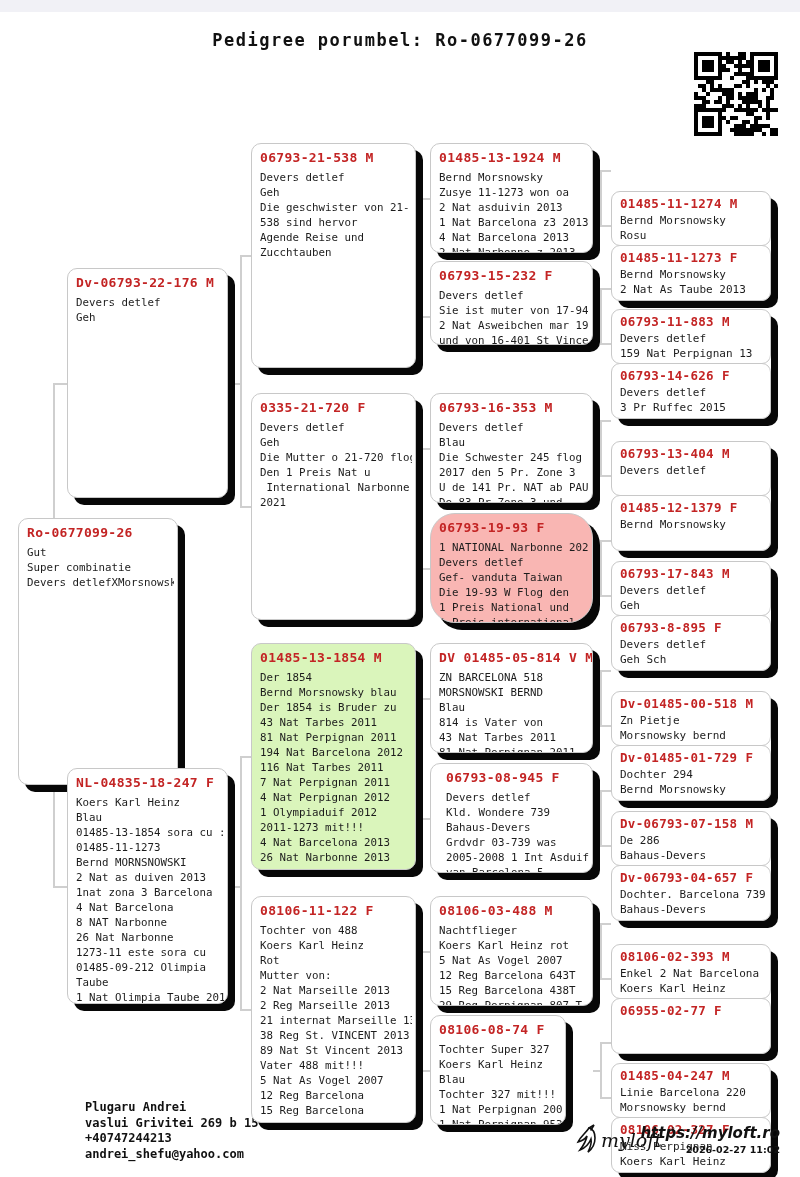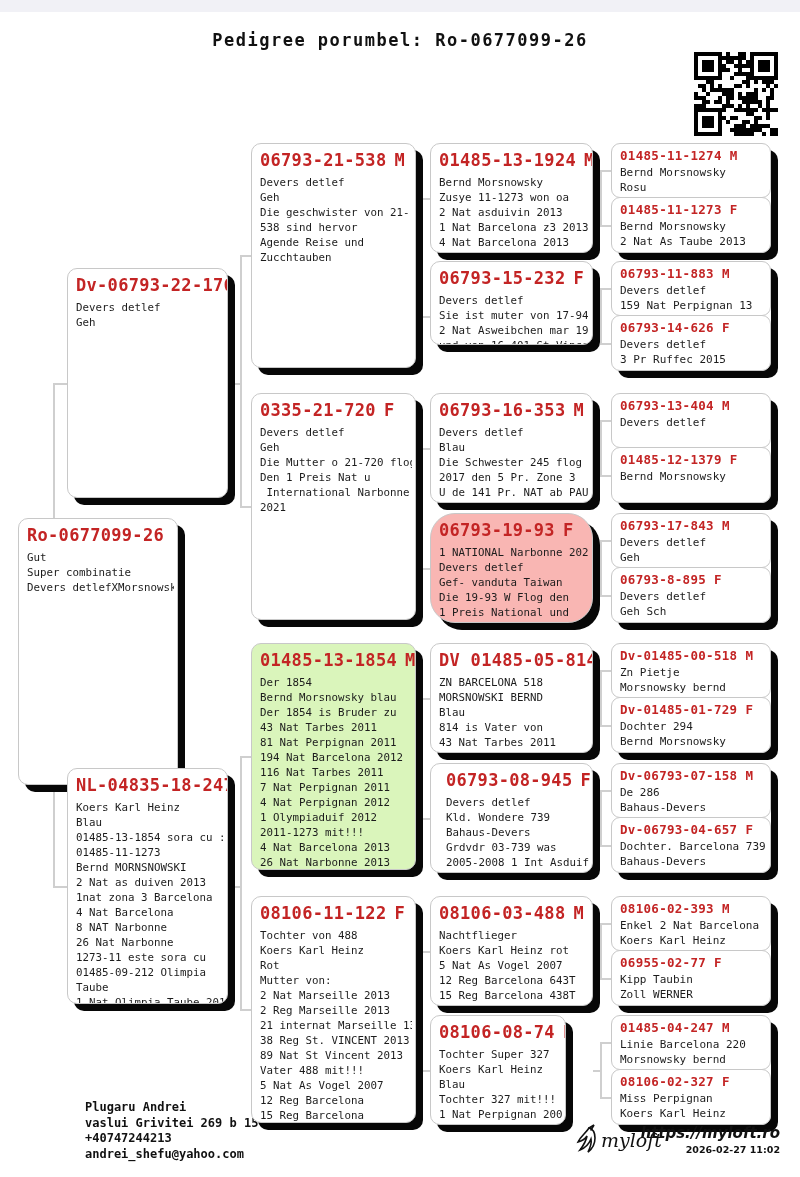--- a/index.html
+++ b/index.html
@@ -20,28 +20,29 @@
     position:absolute;left:0;top:30px;width:800px;text-align:center;
     font-weight:bold;font-size:17px;letter-spacing:1.5px;color:#111;
   }
   .qr{position:absolute;left:694px;top:52px;width:84px;height:84px;}
   .conn{position:absolute;background:var(--line);z-index:0;}
   .pbox{
     position:absolute;background:#fff;border:1px solid var(--border);
     border-radius:10px;box-shadow:7px 7px 0 0 #070707;z-index:1;
     padding:6px 3px 4px 8px;overflow:hidden;
   }
-  .pbox .hdr{font-weight:bold;font-size:17px;color:var(--red);letter-spacing:.3px;margin-bottom:5px;white-space:pre;}
+  .pbox .hdr{font-weight:bold;font-size:13px;color:var(--red);letter-spacing:.3px;margin-bottom:5px;white-space:pre;}
   .pbox .hdr .sex{margin-left:8px;}
   .pbox .body{font-size:10.8px;line-height:15px;color:#1c1c1c;white-space:pre;overflow:hidden;}
   .bg-green{background:var(--green);}
   .bg-pink{background:var(--pink);border-radius:25px;}
   .g5group{
     position:absolute;border-radius:10px;box-shadow:7px 7px 0 0 #070707;z-index:1;
     background:#fff;
+    margin-top:48px;
   }
   .g5cell{
     width:100%;height:55px;border:1px solid var(--border);border-radius:9px;
     padding:4px 3px 2px 8px;overflow:hidden;background:#fff;
   }
   .g5cell + .g5cell{margin-top:-1px;height:56px;}
   .g5cell .hdr{font-weight:bold;font-size:12.5px;color:var(--red);letter-spacing:.3px;margin-bottom:3px;white-space:pre;}
   .g5cell .hdr .sex{margin-left:8px;}
   .g5cell .body{font-size:11px;line-height:14.5px;color:#1c1c1c;white-space:pre;overflow:hidden;}
   .footer-owner{
@@ -517,22 +518,20 @@
       </div>
     </div>
     <div class="g5group" style="left: 611px; top: 896px; width: 160px; height: 110px;">
       <div class="g5cell">
         <div class="hdr"><span>08106-02-393</span><span class="sex">M</span></div>
         <div class="body">Enkel 2 Nat Barcelona
 Koers Karl Heinz</div>
       </div>
       <div class="g5cell">
         <div class="hdr"><span>06955-02-77</span><span class="sex">F</span></div>
-        <div class="body">Kipp Taubin
-Zoll WERNER</div>
       </div>
     </div>
     <div class="g5group" style="left: 611px; top: 1015px; width: 160px; height: 110px;">
       <div class="g5cell">
         <div class="hdr"><span>01485-04-247</span><span class="sex">M</span></div>
         <div class="body">Linie Barcelona 220
 Morsnowsky bernd</div>
       </div>
       <div class="g5cell">
         <div class="hdr"><span>08106-02-327</span><span class="sex">F</span></div>

